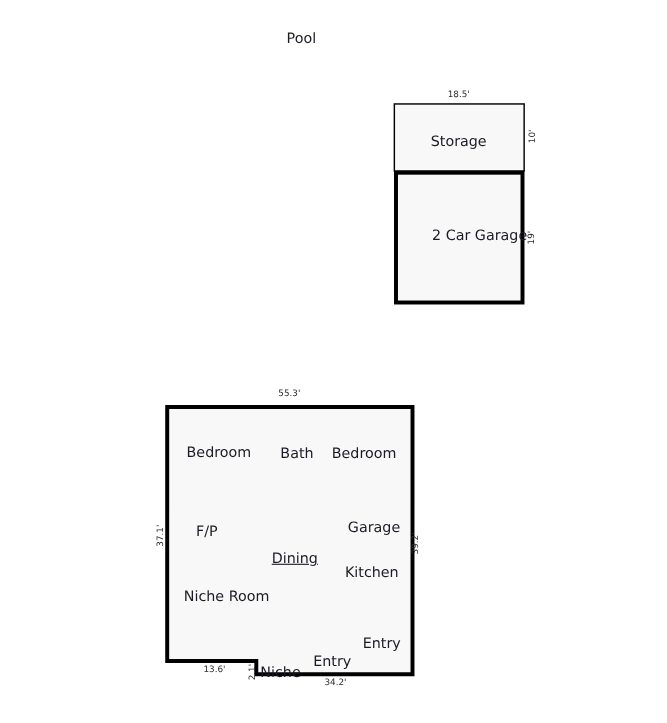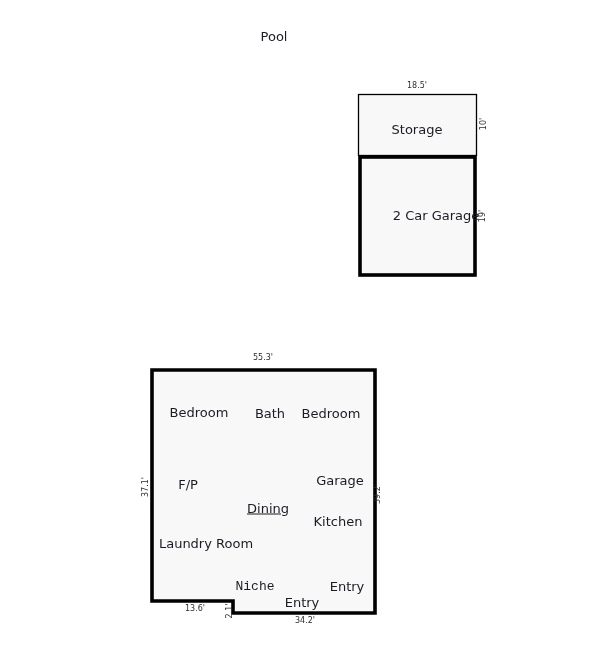--- a/index.html
+++ b/index.html
@@ -70,18 +70,18 @@
   <div class="dim-label vert" style="left:230px; top:611px;">2.1'</div>
   <div class="dim-label" style="left:305px; top:621px;">34.2'</div>
 
   <div class="room-label" style="left:199px; top:412px;">Bedroom</div>
   <div class="room-label" style="left:270px; top:413px;">Bath</div>
   <div class="room-label" style="left:331px; top:413px;">Bedroom</div>
   <div class="room-label" style="left:188px; top:484px;">F/P</div>
   <div class="room-label" style="left:340px; top:480px;">Garage</div>
   <div class="room-label" style="left:268px; top:508px;text-decoration:underline;">Dining</div>
   <div class="room-label" style="left:338px; top:521px;">Kitchen</div>
-  <div class="room-label" style="left:206px; top:543px;">Laundry Room</div>
-  <div class="room-label" style="left:255px; top:586px;font-family:Liberation Mono, monospace;">Niche</div>
+  <div class="room-label" style="left:206px; top:543px;">Niche Room</div>
+  <div class="room-label" style="left:255px; top:612px;">Niche</div>
   <div class="room-label" style="left:347px; top:586px;">Entry</div>
   <div class="room-label" style="left:302px; top:602px;">Entry</div>
 
 </div>
 
 </body></html>

